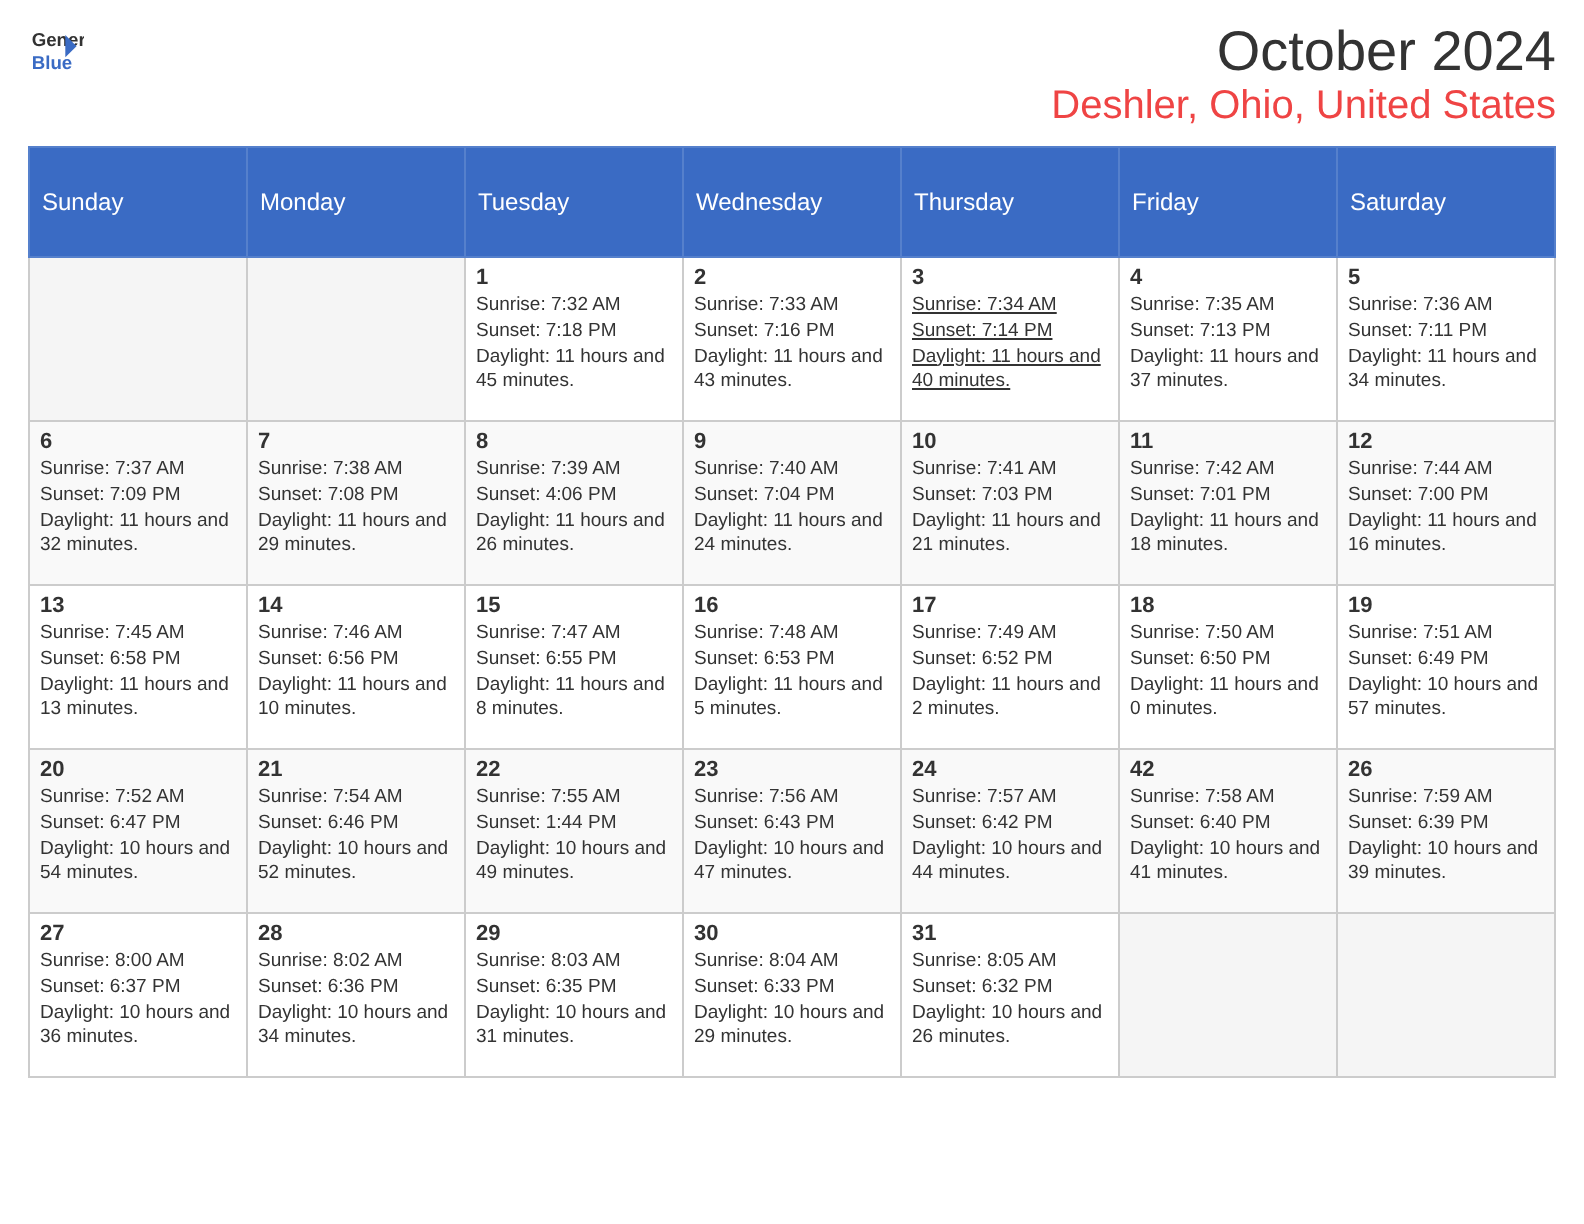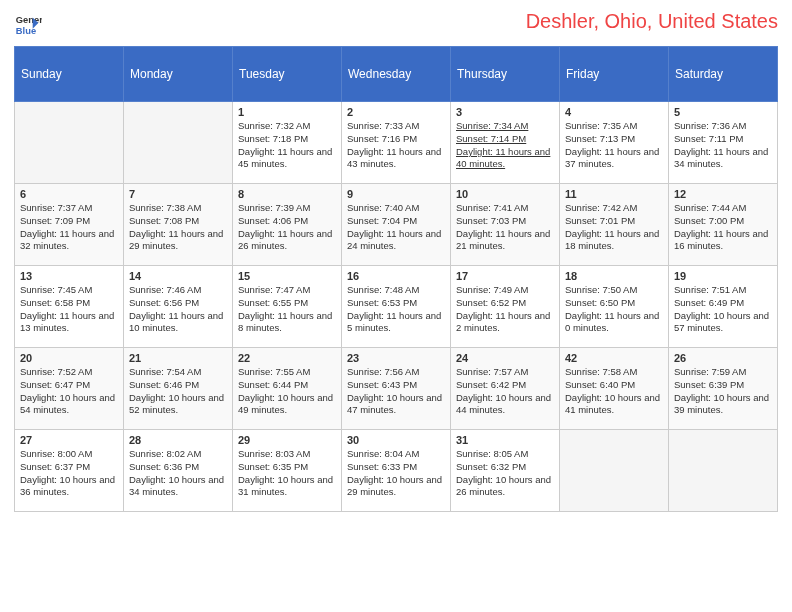--- a/index.html
+++ b/index.html
@@ -90,20 +90,21 @@
 <div class="page">
   <div class="header">
     <div class="logo">
       <svg class="logo-icon" viewBox="0 0 30 30">
         <text x="2" y="14" font-size="10" font-weight="bold" fill="#333">General</text>
         <text x="2" y="26" font-size="10" font-weight="bold" fill="#3a6bc4">Blue</text>
         <polygon points="20,8 26,14 20,20" fill="#3a6bc4"></polygon>
       </svg>
     </div>
     <div class="title-block">
+      <h1>October 2024</h1>
       <h2>Deshler, Ohio, United States</h2>
     </div>
   </div>
 
   <table class="calendar">
     <thead>
       <tr>
         <th>Sunday</th>
         <th>Monday</th>
         <th>Tuesday</th>
@@ -245,21 +246,21 @@
           </td>
           <td>
             <span class="cell-day">21</span>
             <div class="cell-info" style="white-space: pre-line;">Sunrise: 7:54 AM
 Sunset: 6:46 PM
 Daylight: 10 hours and 52 minutes.</div>
           </td>
           <td>
             <span class="cell-day">22</span>
             <div class="cell-info" style="white-space: pre-line;">Sunrise: 7:55 AM
-Sunset: 6:44 PM
+Sunset: 1:44 PM
 Daylight: 10 hours and 49 minutes.</div>
           </td>
           <td>
             <span class="cell-day">23</span>
             <div class="cell-info" style="white-space: pre-line;">Sunrise: 7:56 AM
 Sunset: 6:43 PM
 Daylight: 10 hours and 47 minutes.</div>
           </td>
           <td>
             <span class="cell-day">24</span>

